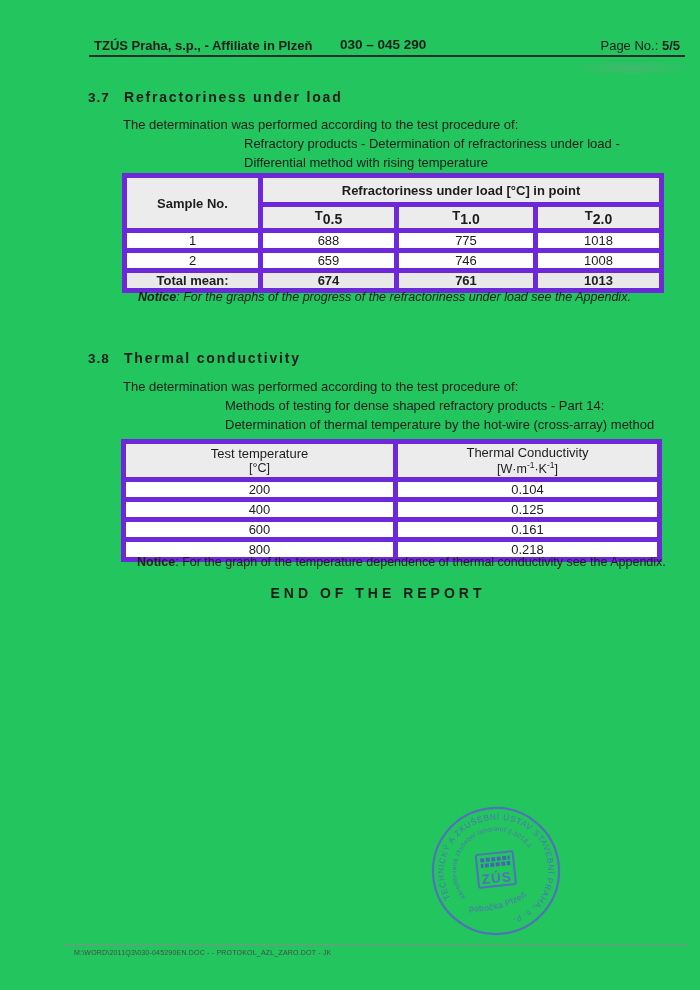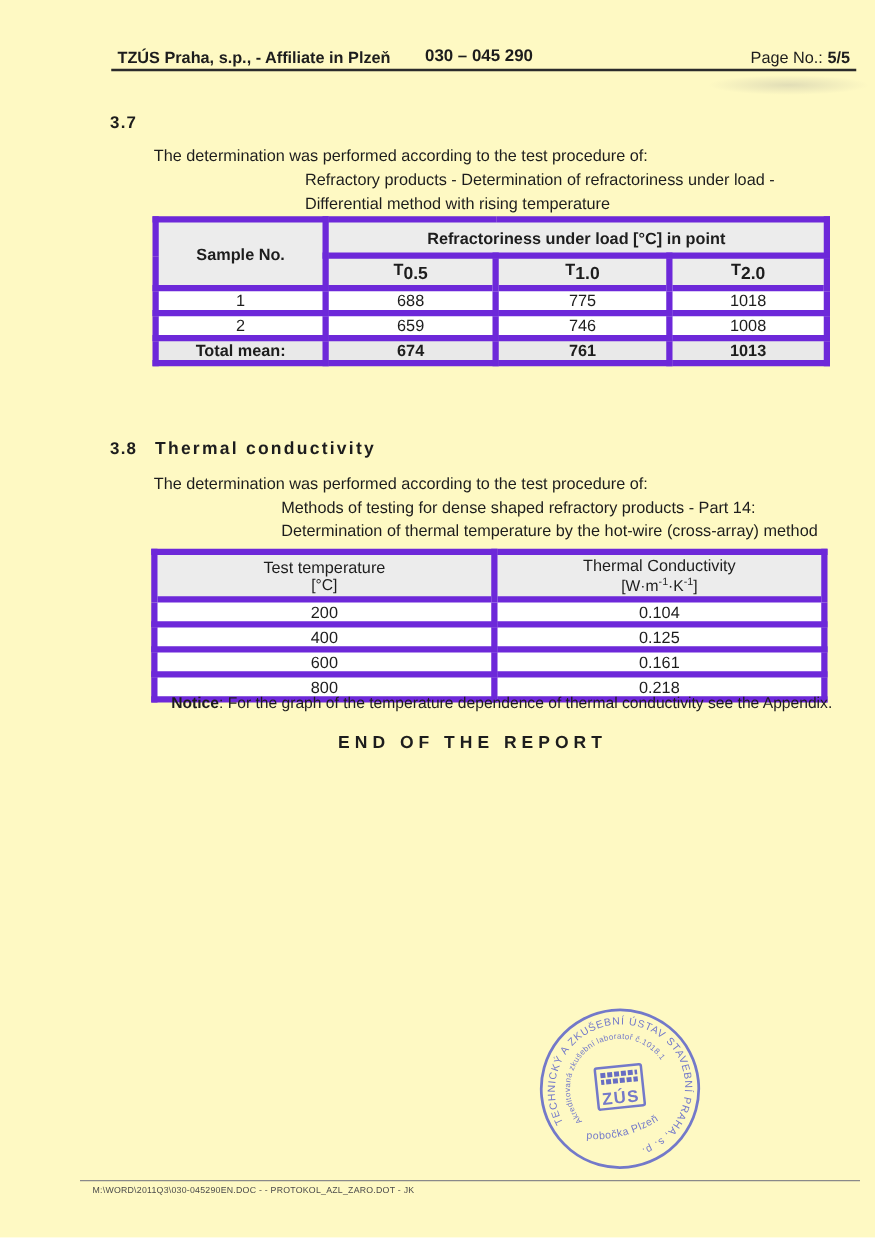--- a/index.html
+++ b/index.html
@@ -1,18 +1,18 @@
 <!DOCTYPE html>
 <html><head>
 <meta charset="utf-8">
 <style>
   html,body { margin:0; padding:0; background:#ffffff; }
   .page {
     position:relative; width:700px; height:990px; overflow:hidden;
-    background:#fef9c3; color:#1d1d1d;
+    background:#22c55e; color:#1d1d1d;
     font-family:"Liberation Sans", sans-serif;
   }
   
   .hdr-left  { position:absolute; left:94px;  top:38px; font-size:13px; font-weight:bold; }
   .hdr-mid   { position:absolute; left:340px; top:37px; font-size:13.5px; font-weight:bold; }
   .hdr-right { position:absolute; left:540px; top:38px; width:140px; text-align:right; font-size:13px; }
   .hdr-right b { font-weight:bold; }
   .hdr-rule  { position:absolute; left:89px; top:55px; width:596px; height:2px; background:#2b2b2b; }
   .smudge    { position:absolute; left:566px; top:60px; width:130px; height:16px;
                background:radial-gradient(ellipse at center, rgba(150,150,150,.28), rgba(150,150,150,0) 70%); }
@@ -55,20 +55,21 @@
 
 <div class="page">
 
   <div class="hdr-left">TZÚS Praha, s.p., - Affiliate in Plzeň</div>
   <div class="hdr-mid">030 – 045 290</div>
   <div class="hdr-right"><span>Page No.: </span><b>5/5</b></div>
   <div class="hdr-rule"></div>
   <div class="smudge"></div>
 
   <div class="sec-num" style="left:88px; top:90px;">3.7</div>
+  <div class="sec-title" style="left:124px; top:89px;">Refractoriness under load</div>
 
   <div class="body-block" style="top:115px;">
     <div>The determination was performed according to the test procedure of:</div>
     <div class="csn-row">
       <div class="csn-label lbl-37">ČSN EN ISO 1893</div>
       <div class="csn-desc">
         <div>Refractory products - Determination of refractoriness under load -</div>
         <div>Differential method with rising temperature</div>
       </div>
     </div>
@@ -105,20 +106,21 @@
     </tr>
     <tr class="total-row" style="height:19px;">
       <td>Total mean:</td>
       <td>674</td>
       <td>761</td>
       <td>1013</td>
     </tr>
   </tbody>
     </table>
 
+  <div class="notice it" style="left:138px; top:290px;"><span class="nlbl">Notice</span><span>:  For the graphs of the progress of the refractoriness under load see the Appendix.</span></div>
 
   <div class="sec-num" style="left:88px; top:351px;">3.8</div>
   <div class="sec-title" style="left:124px; top:350px;">Thermal conductivity</div>
 
   <div class="body-block" style="top:377px;">
     <div>The determination was performed according to the test procedure of:</div>
     <div class="csn-row">
       <div class="csn-label lbl-38">ČSN EN 993-14</div>
       <div class="csn-desc">
         <div>Methods of testing for dense shaped refractory products - Part 14:</div>

